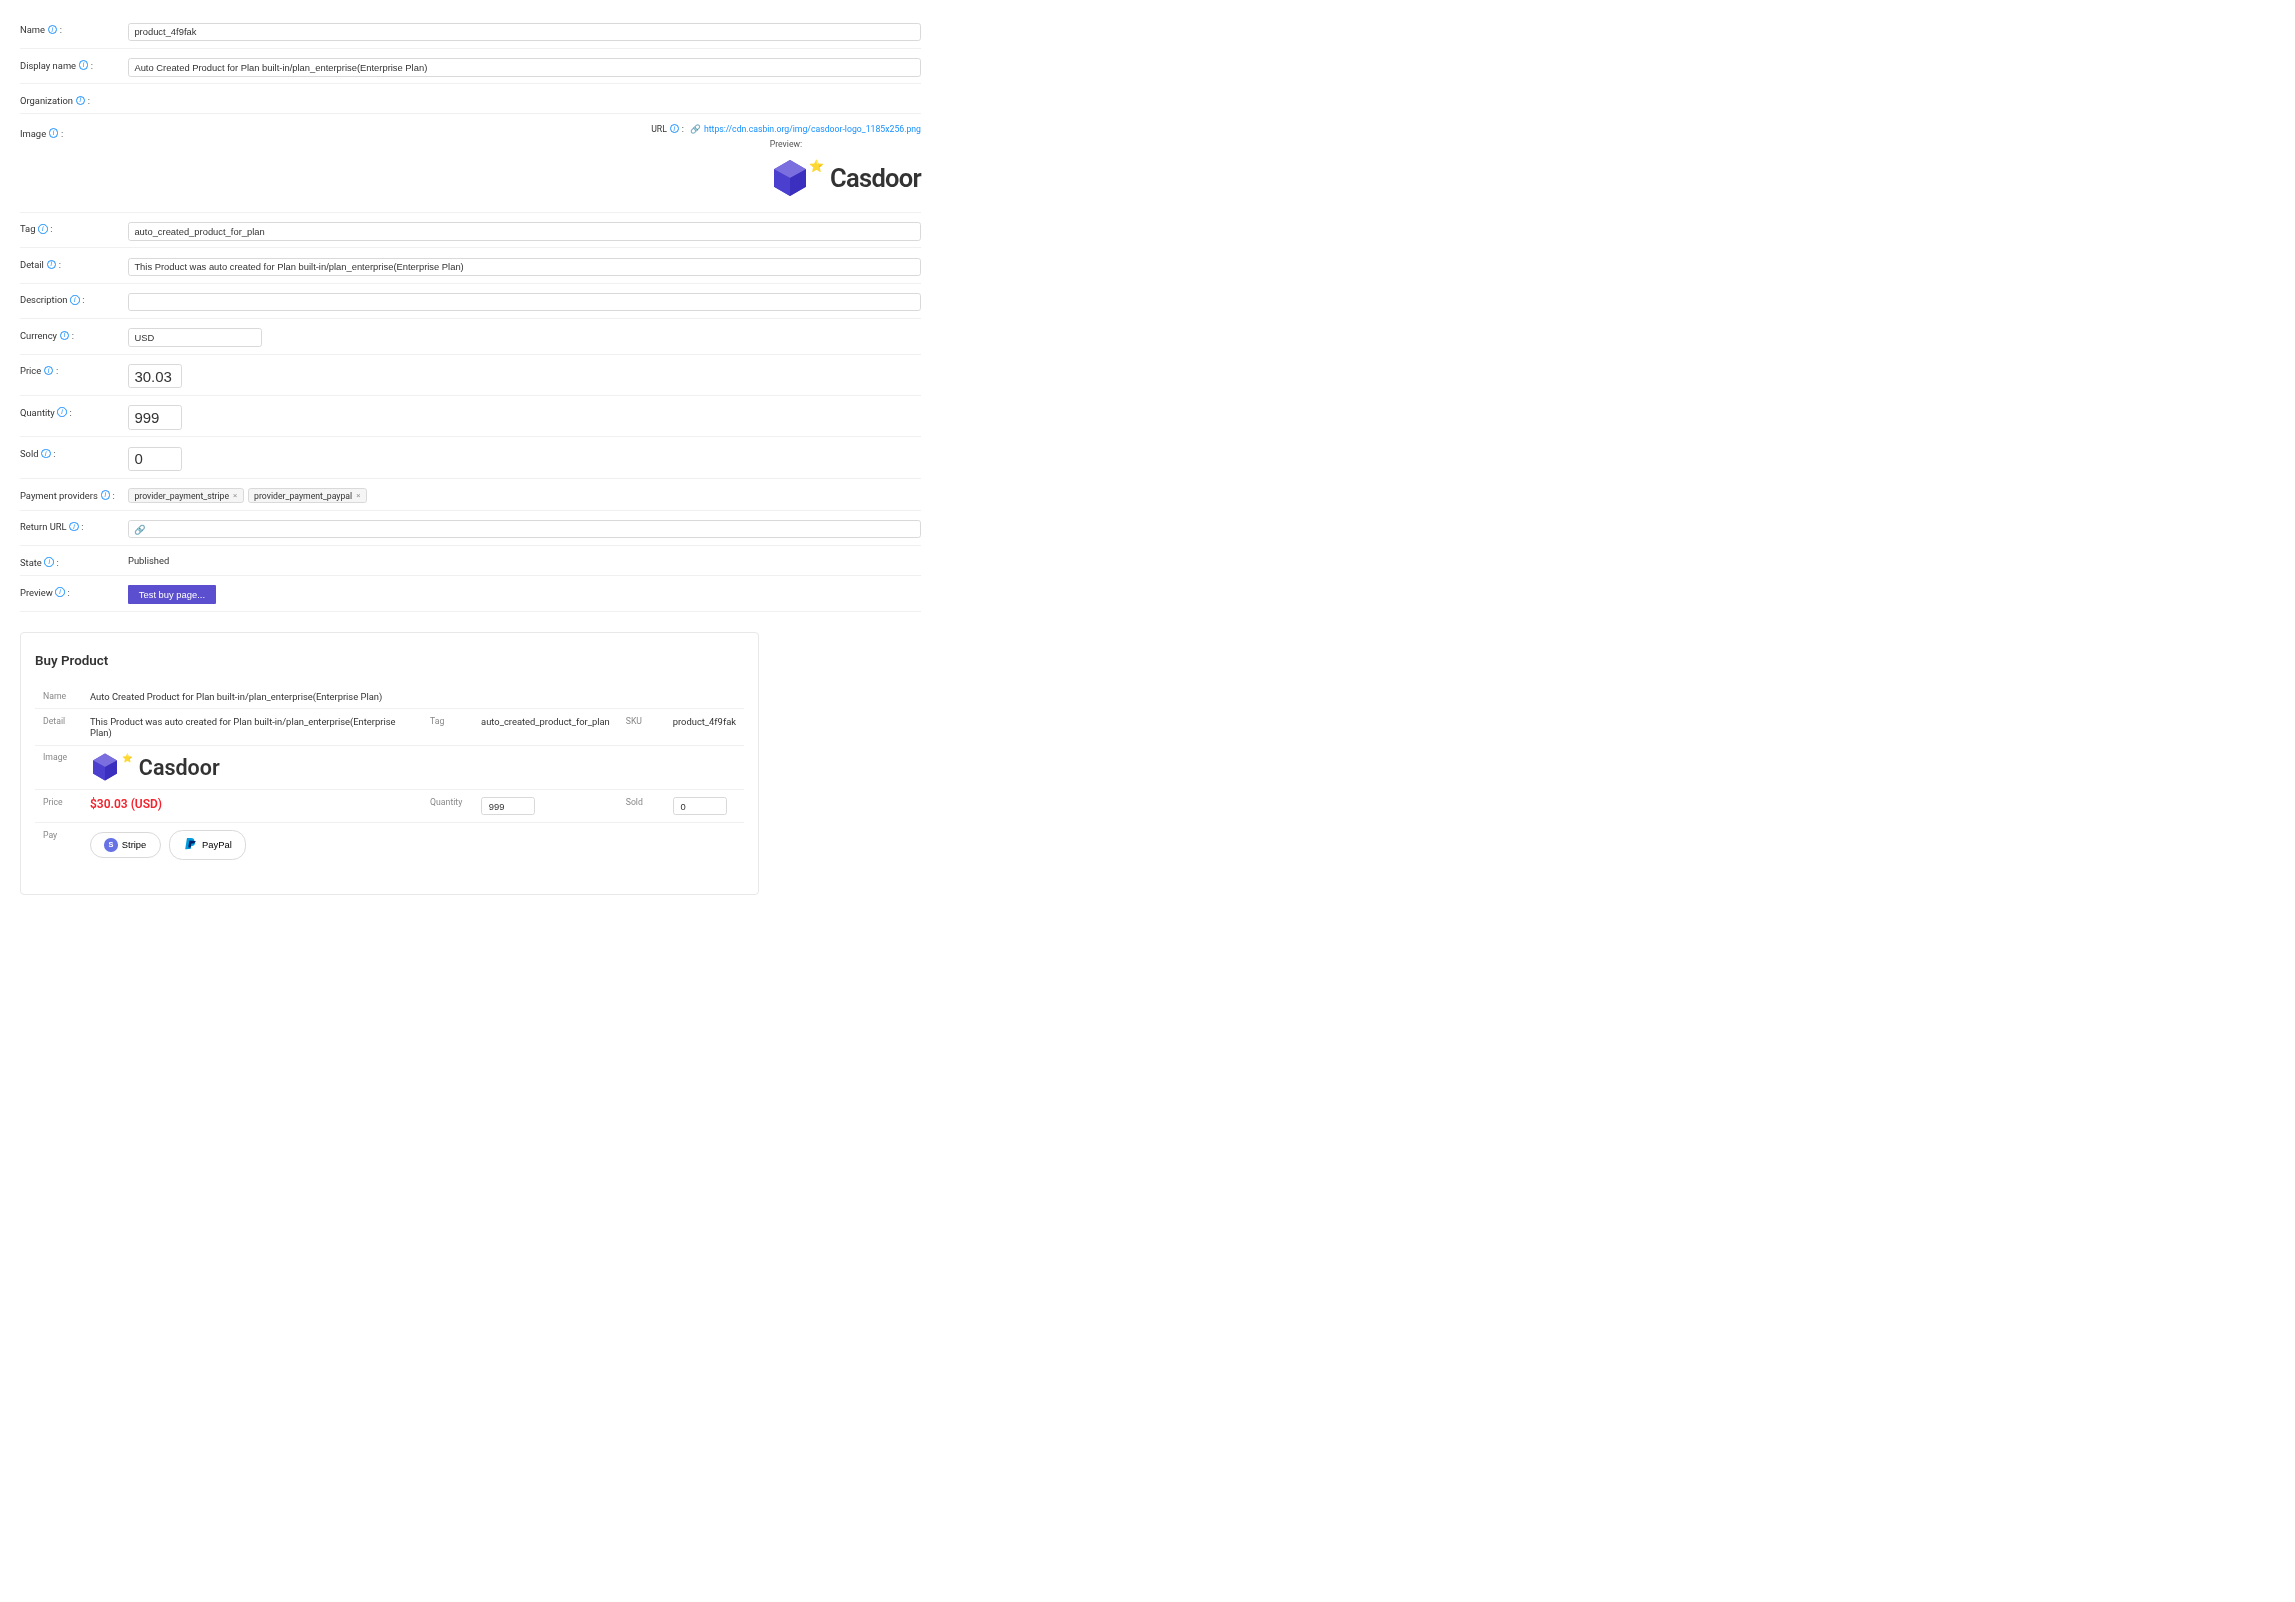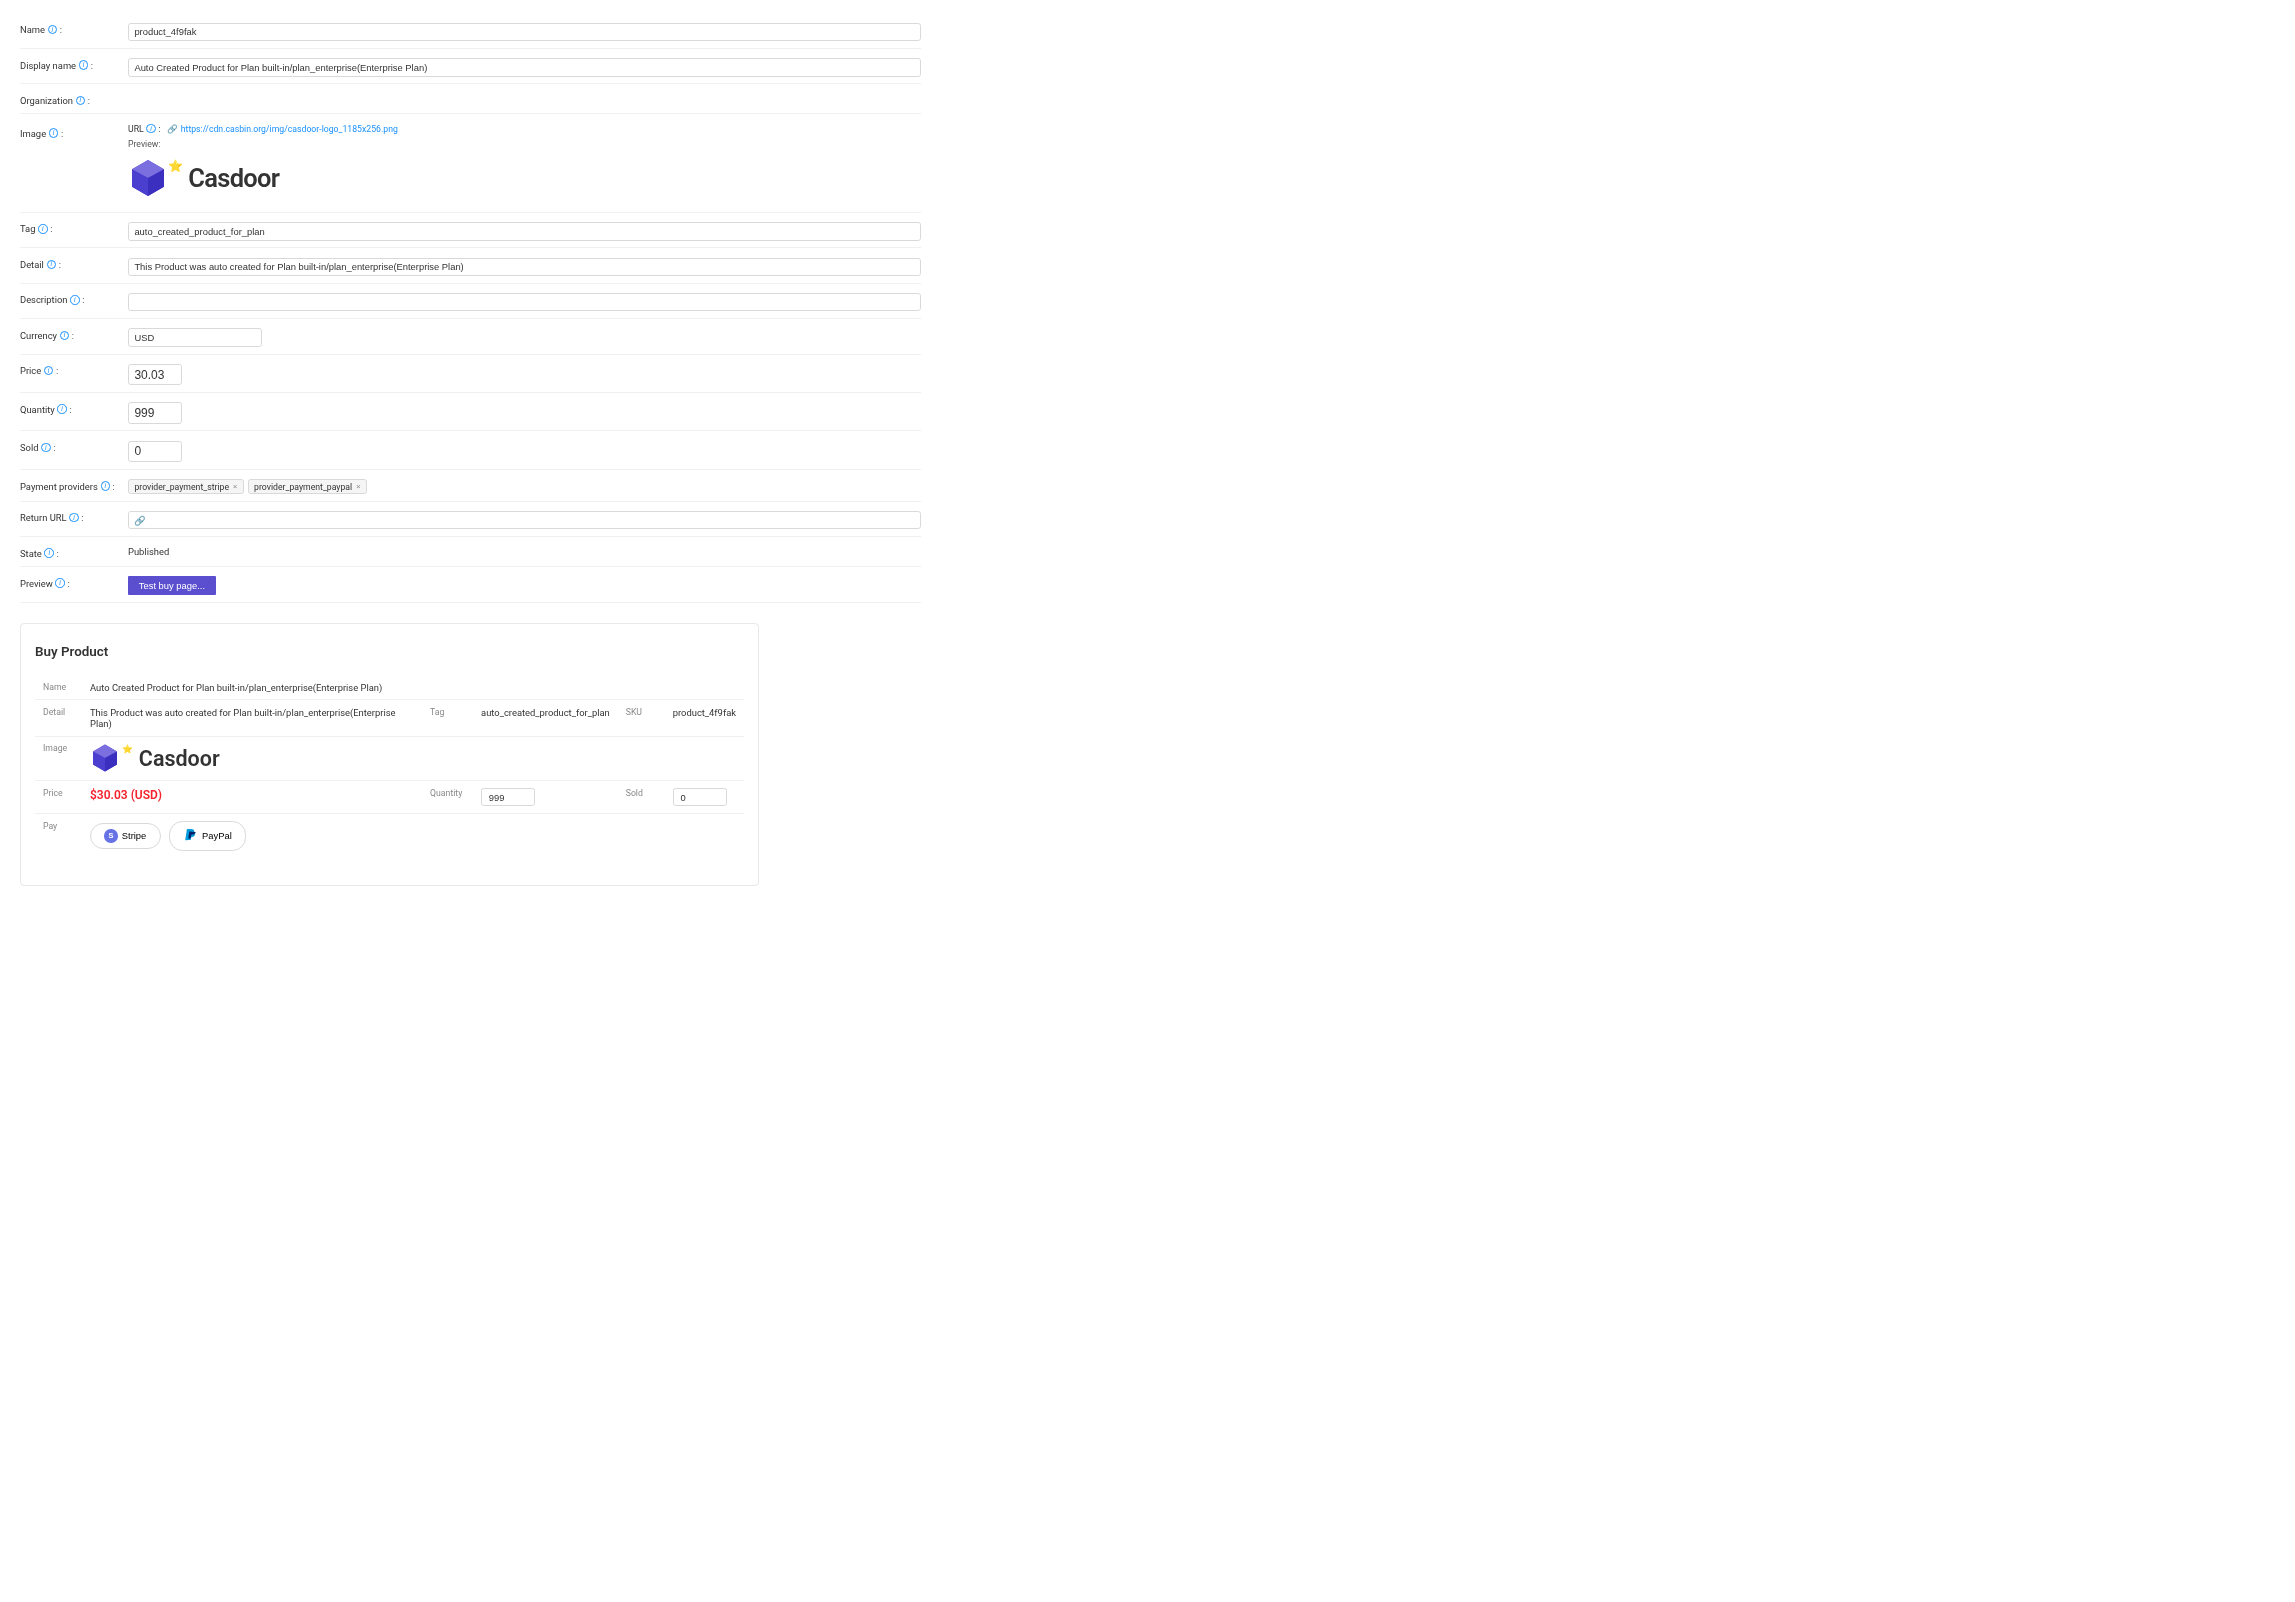--- a/index.html
+++ b/index.html
@@ -56,21 +56,21 @@
       font-size: 9.4px;
       color: #333;
       outline: none;
       background: #fff;
     }
     .small-input {
       width: 54px;
       border: 0.7px solid #d9d9d9;
       border-radius: 2.7px;
       padding: 2.7px 5.4px;
-      font-size: 12px;
+      font-size: 15px;
       color: #333;
     }
     .preview-label {
       font-size: 8.7px;
       color: #555;
       margin-bottom: 2.7px;
     }
     .casdoor-logo-preview {
       display: flex;
       align-items: center;
@@ -217,20 +217,21 @@
       font-size: 7.4px;
       font-weight: bold;
       text-align: center;
       line-height: 13.4px;
     }
     .image-url-section {
       display: flex;
       flex-direction: column;
       gap: 5.4px;
       width: 100%;
+      align-items: flex-end;
     }
     .url-line {
       display: flex;
       align-items: center;
       gap: 2.7px;
       font-size: 8.7px;
     }
   </style>
 </head>
 <body>

